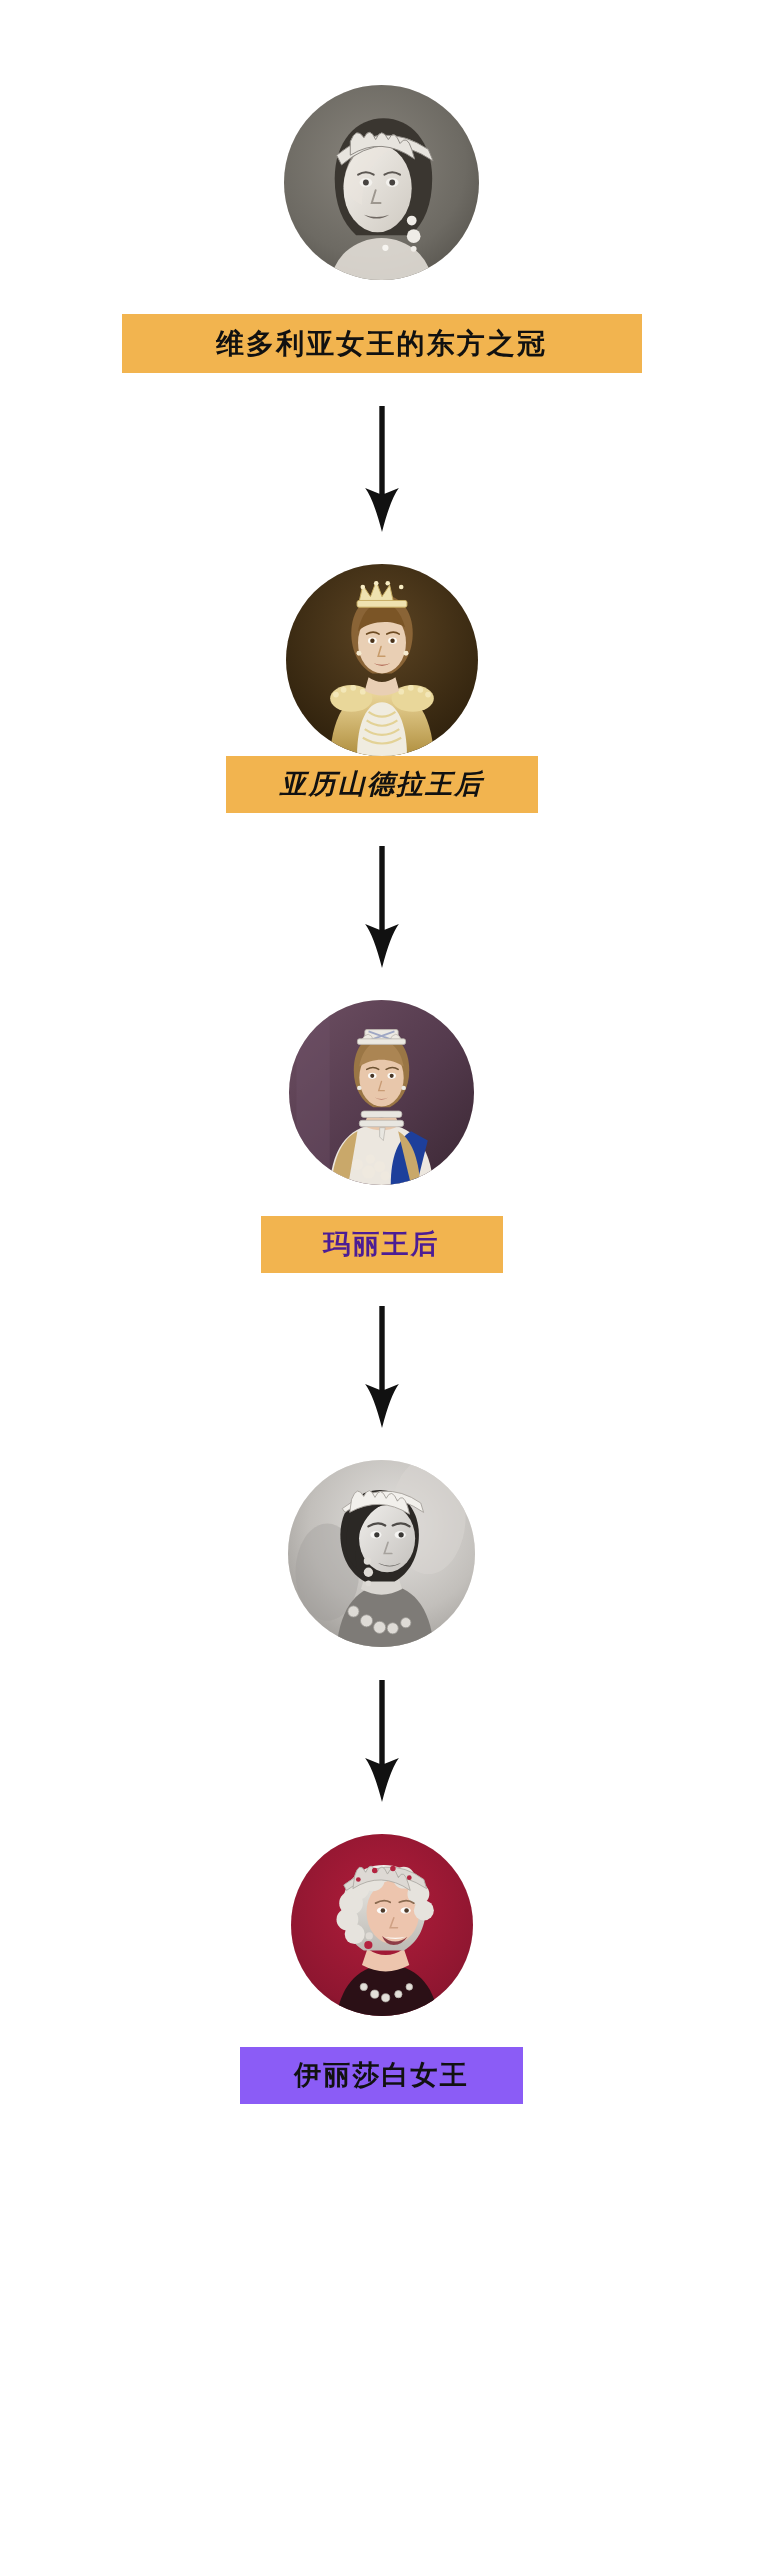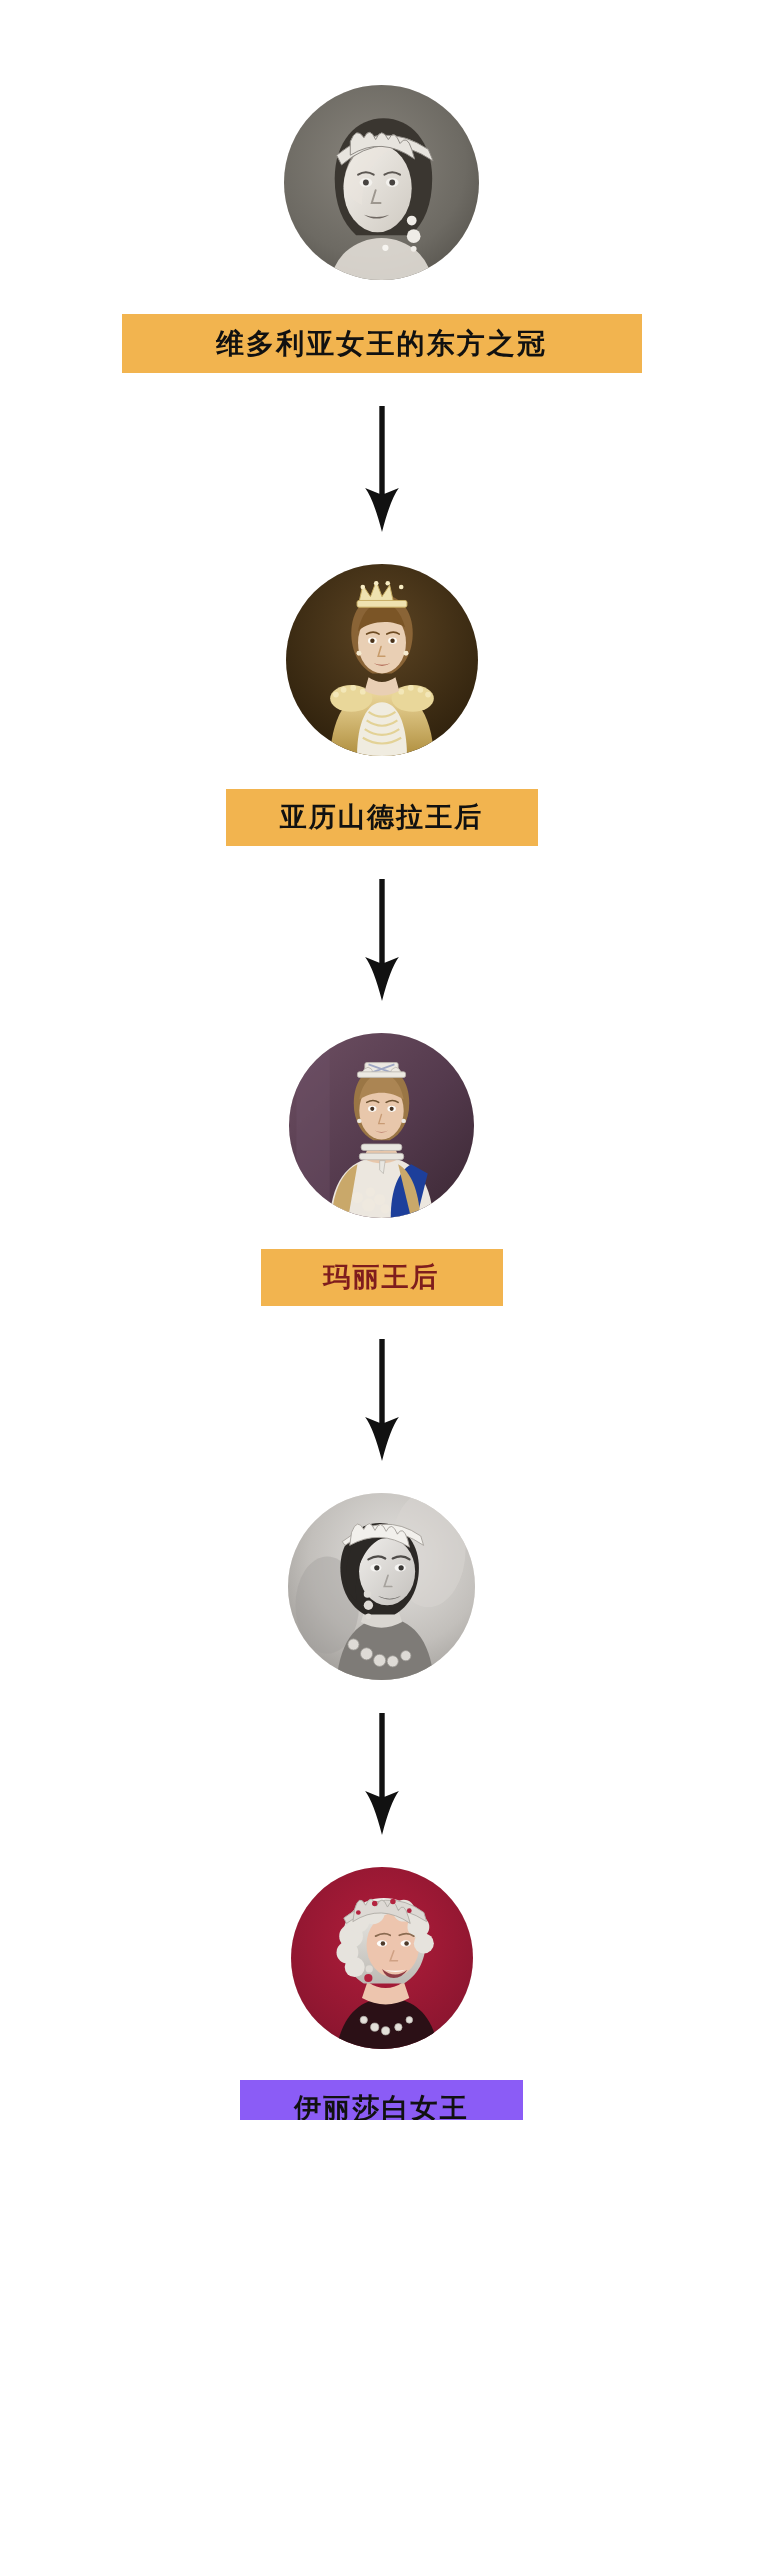--- a/index.html
+++ b/index.html
@@ -168,21 +168,21 @@
  <g fill="#f7ecc4">
               <circle cx="80" cy="24" r="2.4"></circle>
               <circle cx="94" cy="20" r="2.4"></circle>
               <circle cx="106" cy="20" r="2.4"></circle>
               <circle cx="120" cy="24" r="2.4"></circle>
             </g>
  <circle cx="76" cy="93" r="2.6" fill="#f5ead0"></circle>
             <circle cx="125" cy="93" r="2.6" fill="#f5ead0"></circle>
 </svg>
         </div>
-        <div style="margin-top: 33px;"><div class="label-banner" style="width: 312px; height: 57px; line-height: 57px; font-size: 27px; background: rgb(242, 180, 79); color: rgb(17, 17, 17);">亚历山德拉王后</div></div>
+        <div style=" font-style: italic;"><div class="label-banner" style="width: 312px; height: 57px; line-height: 57px; font-size: 27px; background: rgb(242, 180, 79); color: rgb(17, 17, 17);">亚历山德拉王后</div></div>
       </div>
       <div class="arrow" style="margin-top: 33px; margin-bottom: 30px;"><svg width="40" height="122" viewBox="0 0 56 172" aria-hidden="true">
   <path d="M24.2 0 h7.6 v118 l20 -8 q-12 16 -23.8 62 q-11.8 -46 -23.8 -62 l20 8 z" fill="#111111"></path>
  </svg></div>
       <div class="step">
         <div class="portrait" style="width: 185px; height: 185px;">
 <svg viewBox="0 0 200 200" preserveAspectRatio="xMidYMid slice" aria-hidden="true">
  <defs>
   <linearGradient id="p2bg" x1="0" y1="0" x2="1" y2="1">
    <stop offset="0%" stop-color="#6d4f62"></stop>
@@ -222,21 +222,21 @@
  <g fill="#ece9e2" stroke="#bdb8b0" stroke-width=".9">
   <rect x="82" y="32" width="36" height="12" rx="2"></rect>
   <path d="M78 44q8-14 14 0zM108 44q8-14 14 0z"></path>
   <path d="M86 34l28 10M114 34L86 44" stroke="#9fa7c4" stroke-width="2" fill="none"></path>
   <rect x="74" y="42" width="52" height="6" rx="2"></rect>
  </g>
  <circle cx="76" cy="95" r="2.4" fill="#eceae4"></circle>
             <circle cx="124" cy="95" r="2.4" fill="#eceae4"></circle>
 </svg>
         </div>
-        <div style="margin-top: 31px;"><div class="label-banner" style="width: 242px; height: 57px; line-height: 57px; font-size: 27px; background: rgb(242, 180, 79); color: #7f1d1d;">玛丽王后</div></div>
+        <div style="margin-top: 31px;"><div class="label-banner" style="width: 242px; height: 57px; line-height: 57px; font-size: 27px; background: rgb(242, 180, 79); color: #4c1d95;">玛丽王后</div></div>
       </div>
       <div class="arrow" style="margin-top: 33px; margin-bottom: 30px;"><svg width="40" height="122" viewBox="0 0 56 172" aria-hidden="true">
   <path d="M24.2 0 h7.6 v118 l20 -8 q-12 16 -23.8 62 q-11.8 -46 -23.8 -62 l20 8 z" fill="#111111"></path>
  </svg></div>
       <div class="step">
         <div class="portrait" style="width: 187px; height: 187px;">
 <svg viewBox="0 0 200 200" preserveAspectRatio="xMidYMid slice" aria-hidden="true">
  <defs>
   <radialGradient id="p3bg" cx="58%" cy="35%" r="85%">
    <stop offset="0%" stop-color="#e4e2df"></stop>

